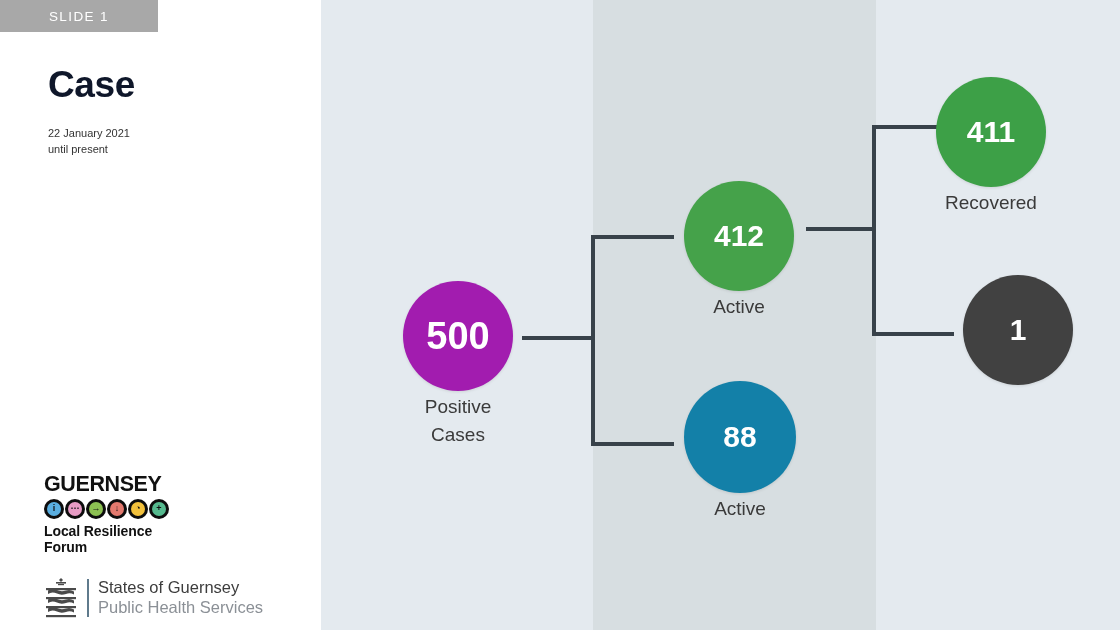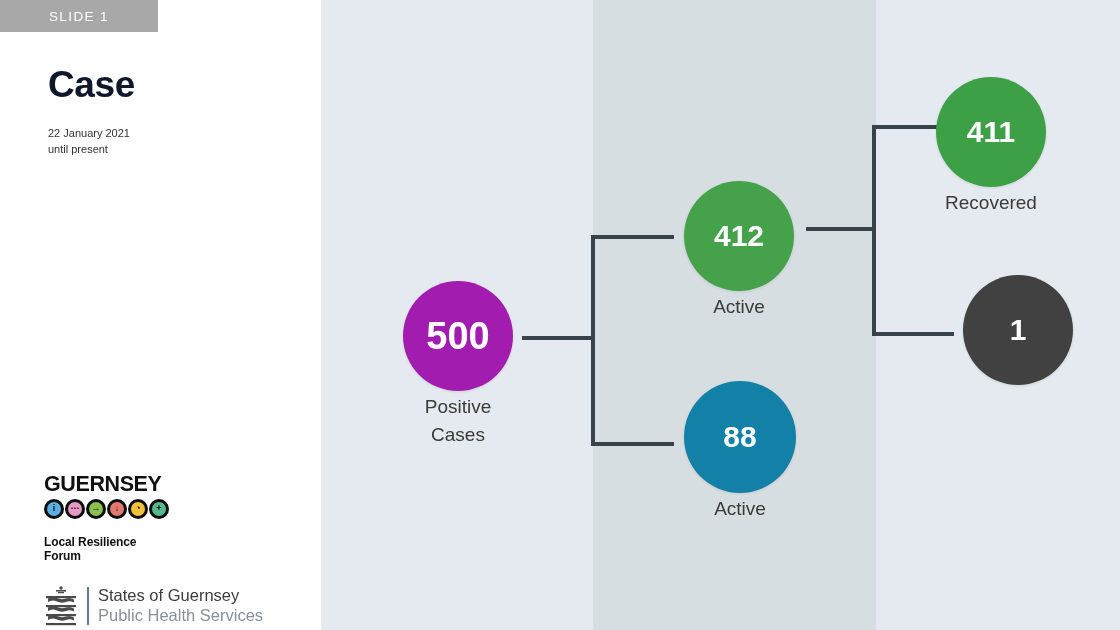--- a/index.html
+++ b/index.html
@@ -59,21 +59,21 @@
     background:#0d0d0d;
     display:flex; align-items:center; justify-content:center;
     position:relative;
   }
   .grlf-inner {
     width:14px; height:14px; border-radius:50%;
     display:flex; align-items:center; justify-content:center;
     font-size:9px; font-weight:700; color:#111; line-height:1;
   }
   #grlf-sub {
-    font-weight:700; font-size:12px; color:#111; margin-top:16px;
+    font-weight:700; font-size:14px; color:#111; margin-top:4px;
     letter-spacing:-0.1px;
   }
 
   #sog-logo { display:flex; align-items:center; gap:9px; margin-top:22px; }
   #sog-crest { width:34px; height:42px; }
   #sog-rule  { width:2px; height:38px; background:#5f7a8c; }
   #sog-text  { line-height:1.18; }
   #sog-line1 { font-size:16.5px; color:#3d3d3d; }
   #sog-line2 { font-size:16.5px; color:#8b9096; }
 

